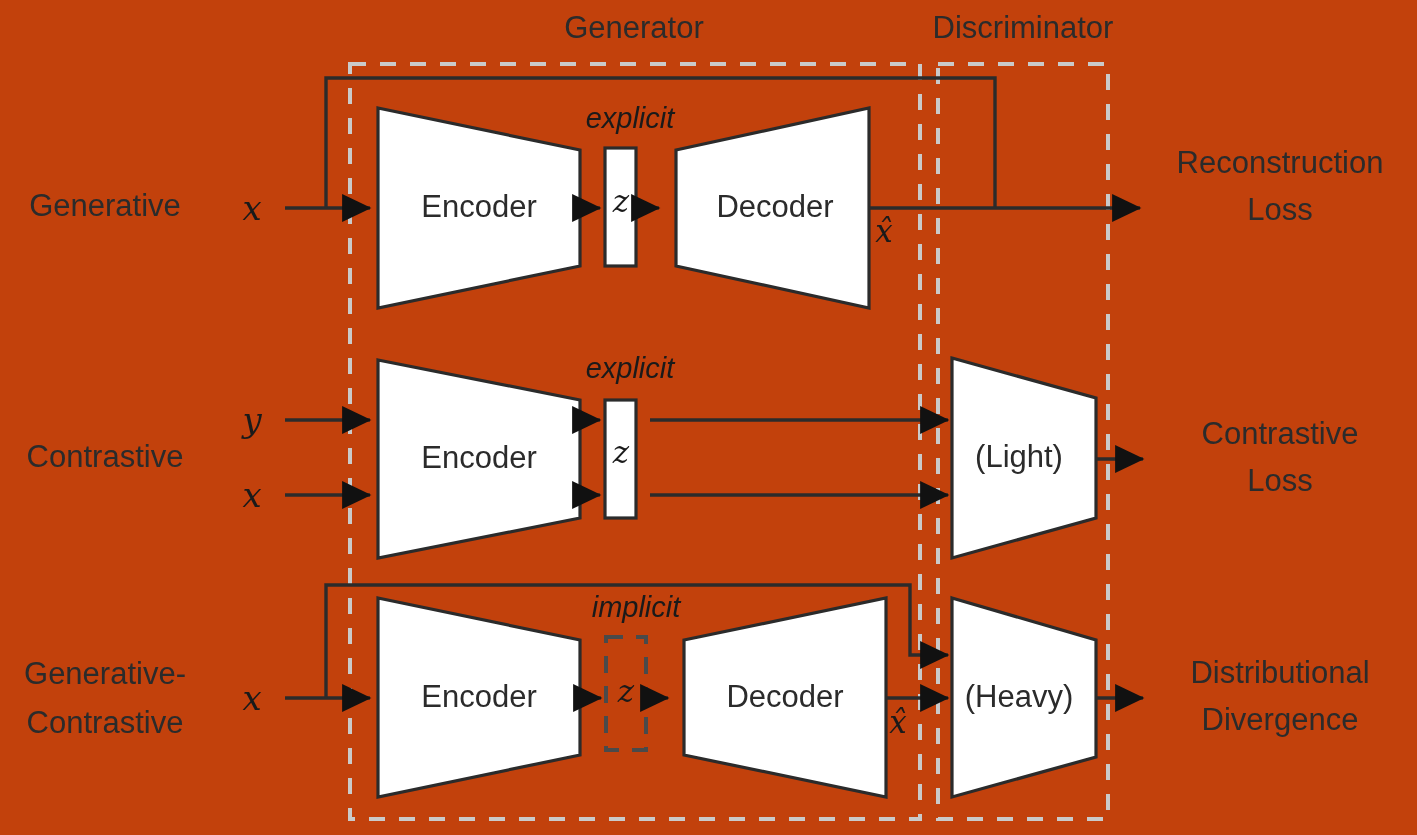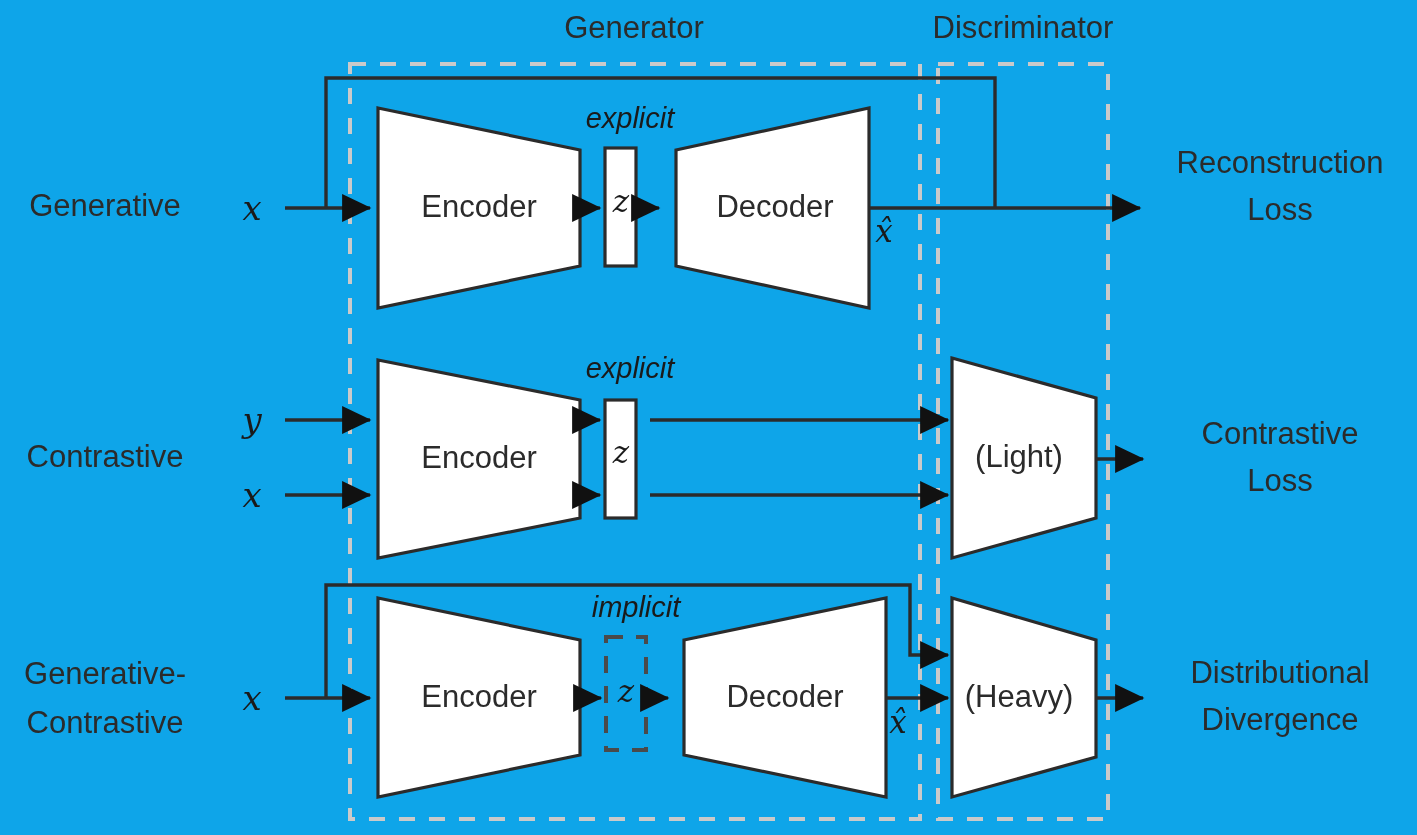--- a/index.html
+++ b/index.html
@@ -9,21 +9,21 @@
     background: #ffffff;
   }
   body {
     font-family: "Liberation Sans", sans-serif;
     color: #1a1a1a;
   }
   #figure-root {
     position: relative;
     width: 1417px;
     height: 835px;
-    background: #0ea5e9;
+    background: #c2410c;
     overflow: hidden;
   }
   #diagram-svg {
     position: absolute;
     left: 0;
     top: 0;
     width: 1417px;
     height: 835px;
     display: block;
   }

